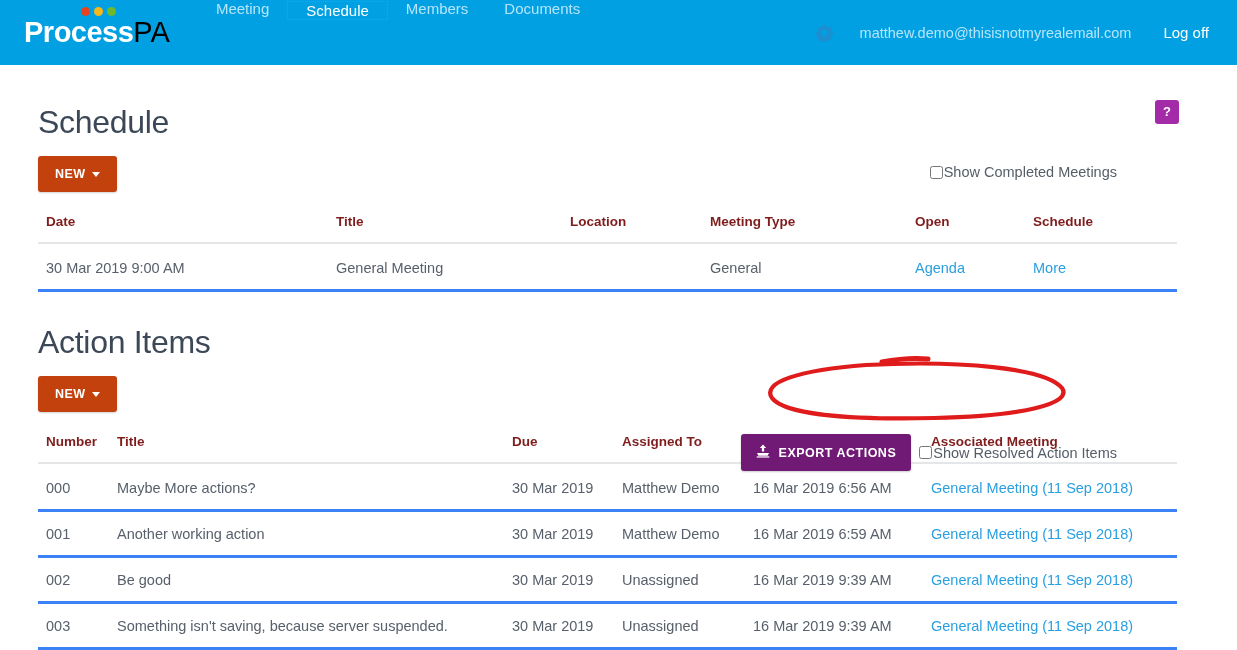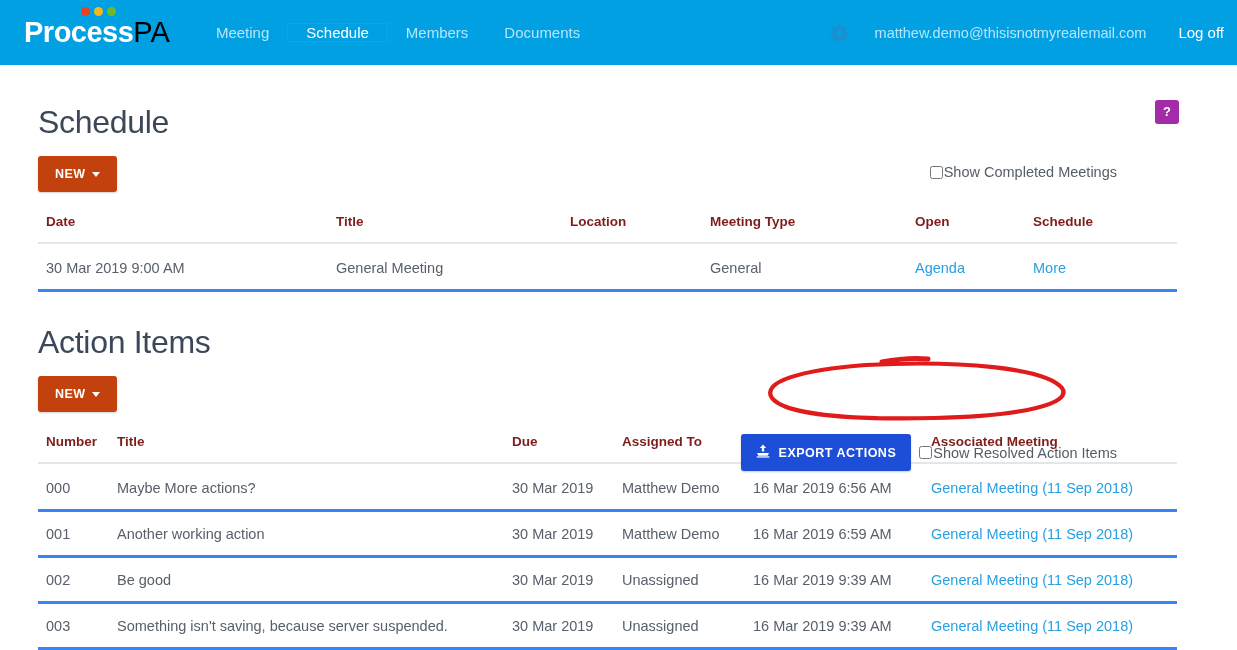--- a/index.html
+++ b/index.html
@@ -51,21 +51,21 @@
   }
   .brand-pa {
     font-size: 29px;
     font-weight: 300;
     color: #000000;
     letter-spacing: 0px;
   }
 
   .nav-links {
     display: flex;
-    align-items: center;
+    align-items: flex-start;
     margin-left: 14px;
   }
   .nav-link {
     display: flex;
     align-items: center;
     padding: 0 18px;
     font-size: 15px;
     color: #b5e5fa;
     text-decoration: none;
     white-space: nowrap;
@@ -75,21 +75,21 @@
   }
   .nav-link.focused {
     border: 1px dotted #c07a33;
     margin: 1px 0;
   }
 
   .nav-right {
     margin-left: auto;
     display: flex;
     align-items: center;
-    padding-right: 13px;
+    padding-right: 28px;
     justify-content: flex-end;
   }
   .gear-btn {
     display: flex;
     align-items: center;
     justify-content: center;
     width: 34px; height: 34px;
     margin-right: 18px;
     cursor: pointer;
   }
@@ -188,21 +188,21 @@
   }
 
   #show-completed-row { right: 60px; top: -28px; }
   #actions-toolbar { right: 60px; top: 22px; display: flex; align-items: center; }
 
   .btn-export {
     display: inline-flex;
     align-items: center;
     gap: 9px;
     padding: 10px 15px;
-    background: #1d4ed8;
+    background: #701a75;
     border: none;
     border-radius: 3px;
     color: #ffffff;
     font-size: 12.5px;
     font-weight: bold;
     letter-spacing: 0.5px;
     cursor: pointer;
     box-shadow: 0 1px 2px rgba(0,0,0,0.2);
     margin-right: 8px;
     font-family: "Liberation Sans", sans-serif;

